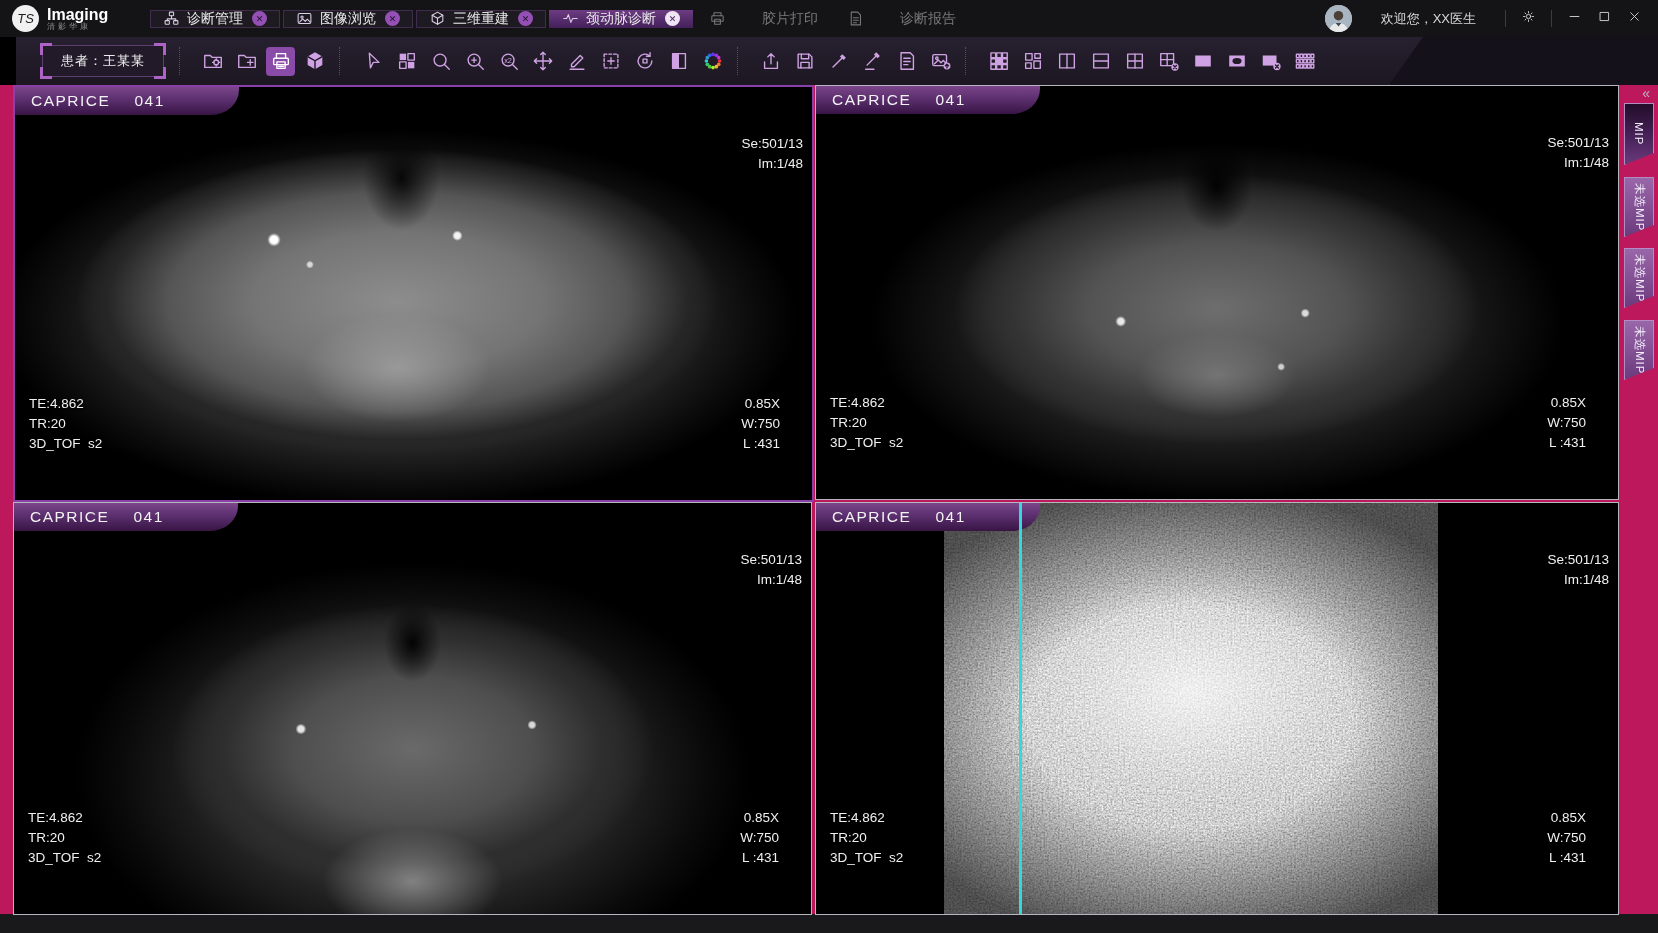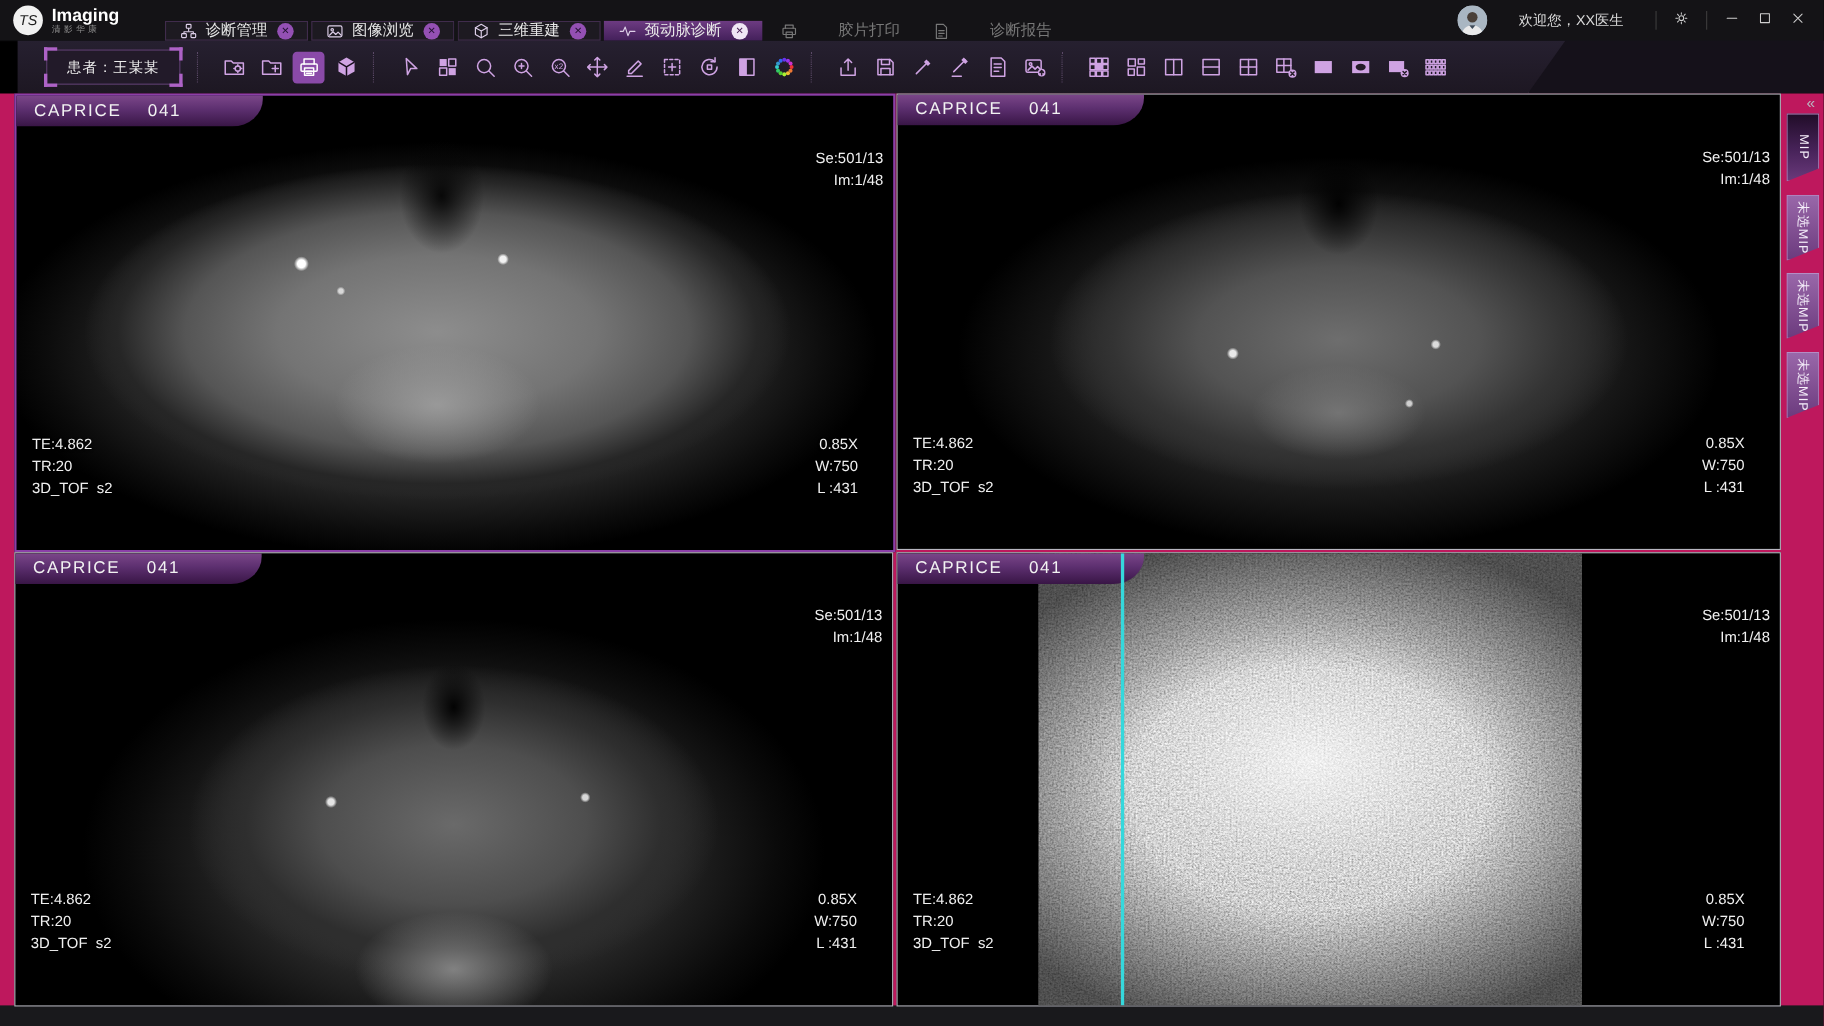--- a/index.html
+++ b/index.html
@@ -8,21 +8,21 @@
 
   
   .titlebar{position:absolute;top:0;left:0;right:0;height:37px;background:#141316;
             display:flex;align-items:center;border-bottom:1px solid #000;}
   .logo{display:flex;align-items:center;gap:8px;padding-left:12px;width:138px;flex:0 0 auto;}
   .logo-circle{width:27px;height:27px;border-radius:50%;background:#f1f1f1;color:#1d1d1d;
                display:flex;align-items:center;justify-content:center;font-weight:normal;
                font-style:italic;font-size:13px;}
   .logo-brand{color:#fff;font-size:16px;font-weight:bold;line-height:15px;}
   .logo-sub{color:#8f8f8f;font-size:8px;letter-spacing:3px;line-height:9px;}
-  .tabs{display:flex;height:100%;align-items:flex-end;}
+  .tabs{display:flex;height:100%;align-items:center;}
   .tab{display:flex;align-items:center;gap:7px;padding:0 13px;font-size:14px;color:#e8e8e8;
        margin-right:3px;cursor:default;}
   .tab .ic{color:#ddcfe8;display:flex;}
   .tab .ic svg{width:17px;height:17px;display:block;}
   .tab.open{background:#1d1a21;box-shadow:inset 0 0 0 1px #402c4c;}
   .tab.active{background:linear-gradient(180deg,#6d3b82,#43205a);}
   .tab.disabled{color:#787878;gap:36px;}
   .tab.disabled .ic{color:#787878;}
   .tx{width:15px;height:15px;border-radius:50%;background:#9450b4;color:#241133;font-size:9px;
       display:flex;align-items:center;justify-content:center;margin-left:2px;}

